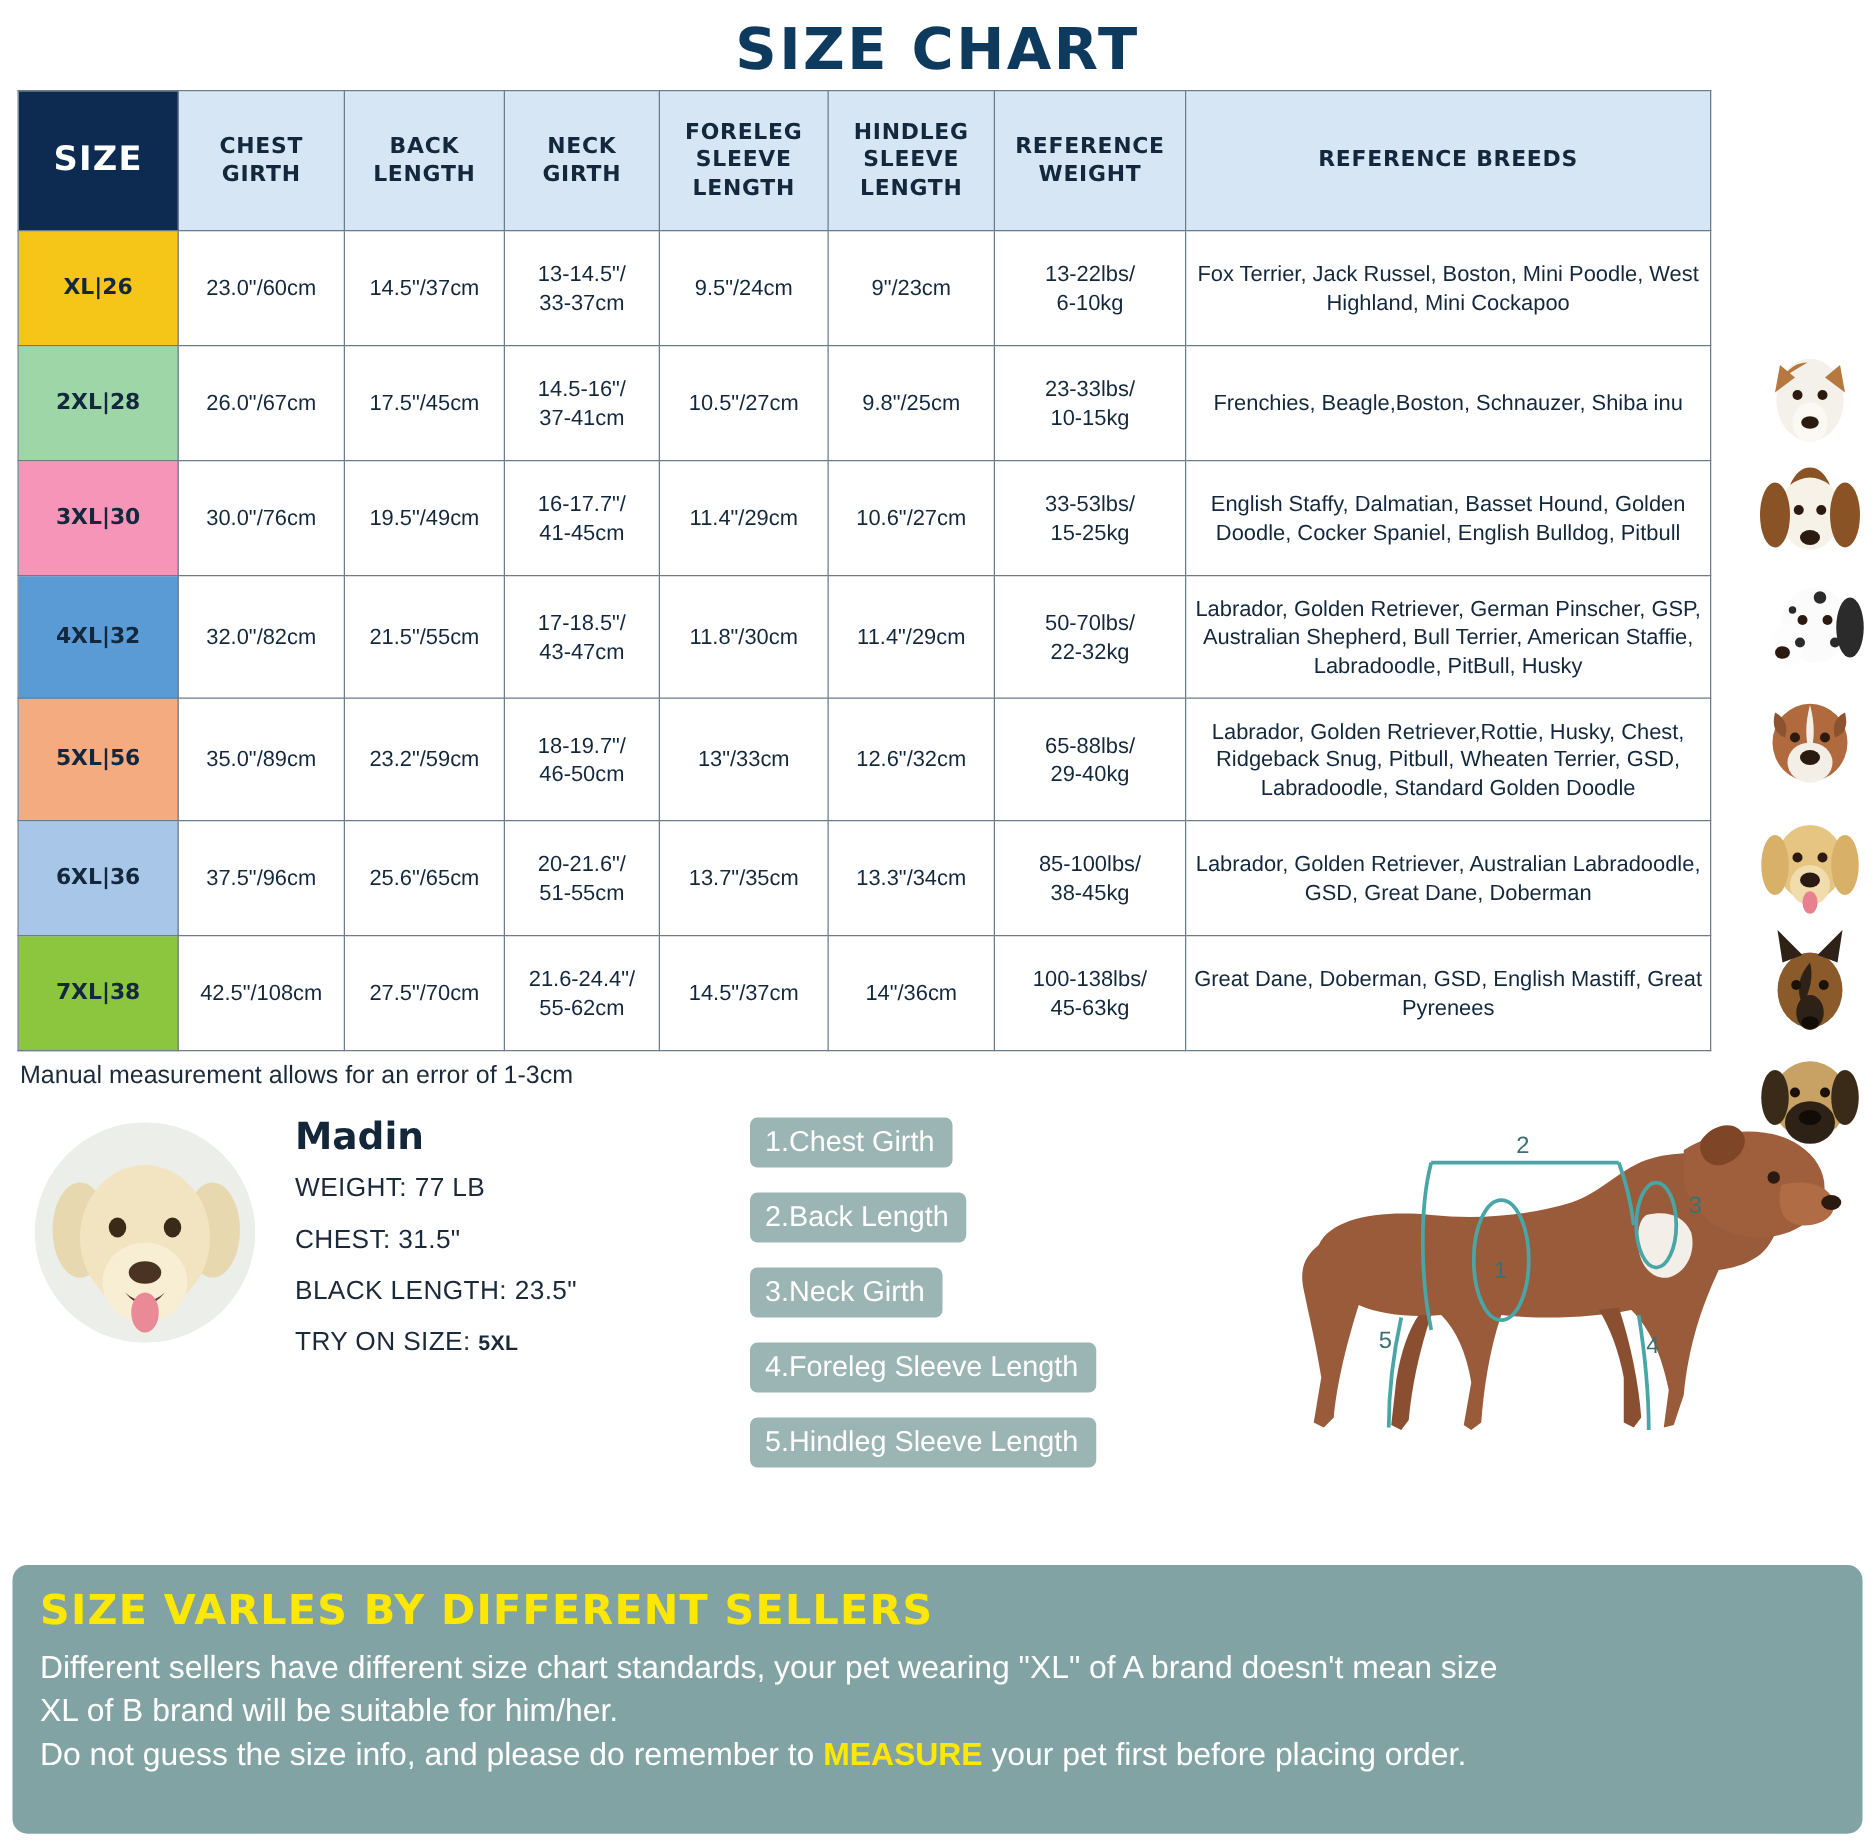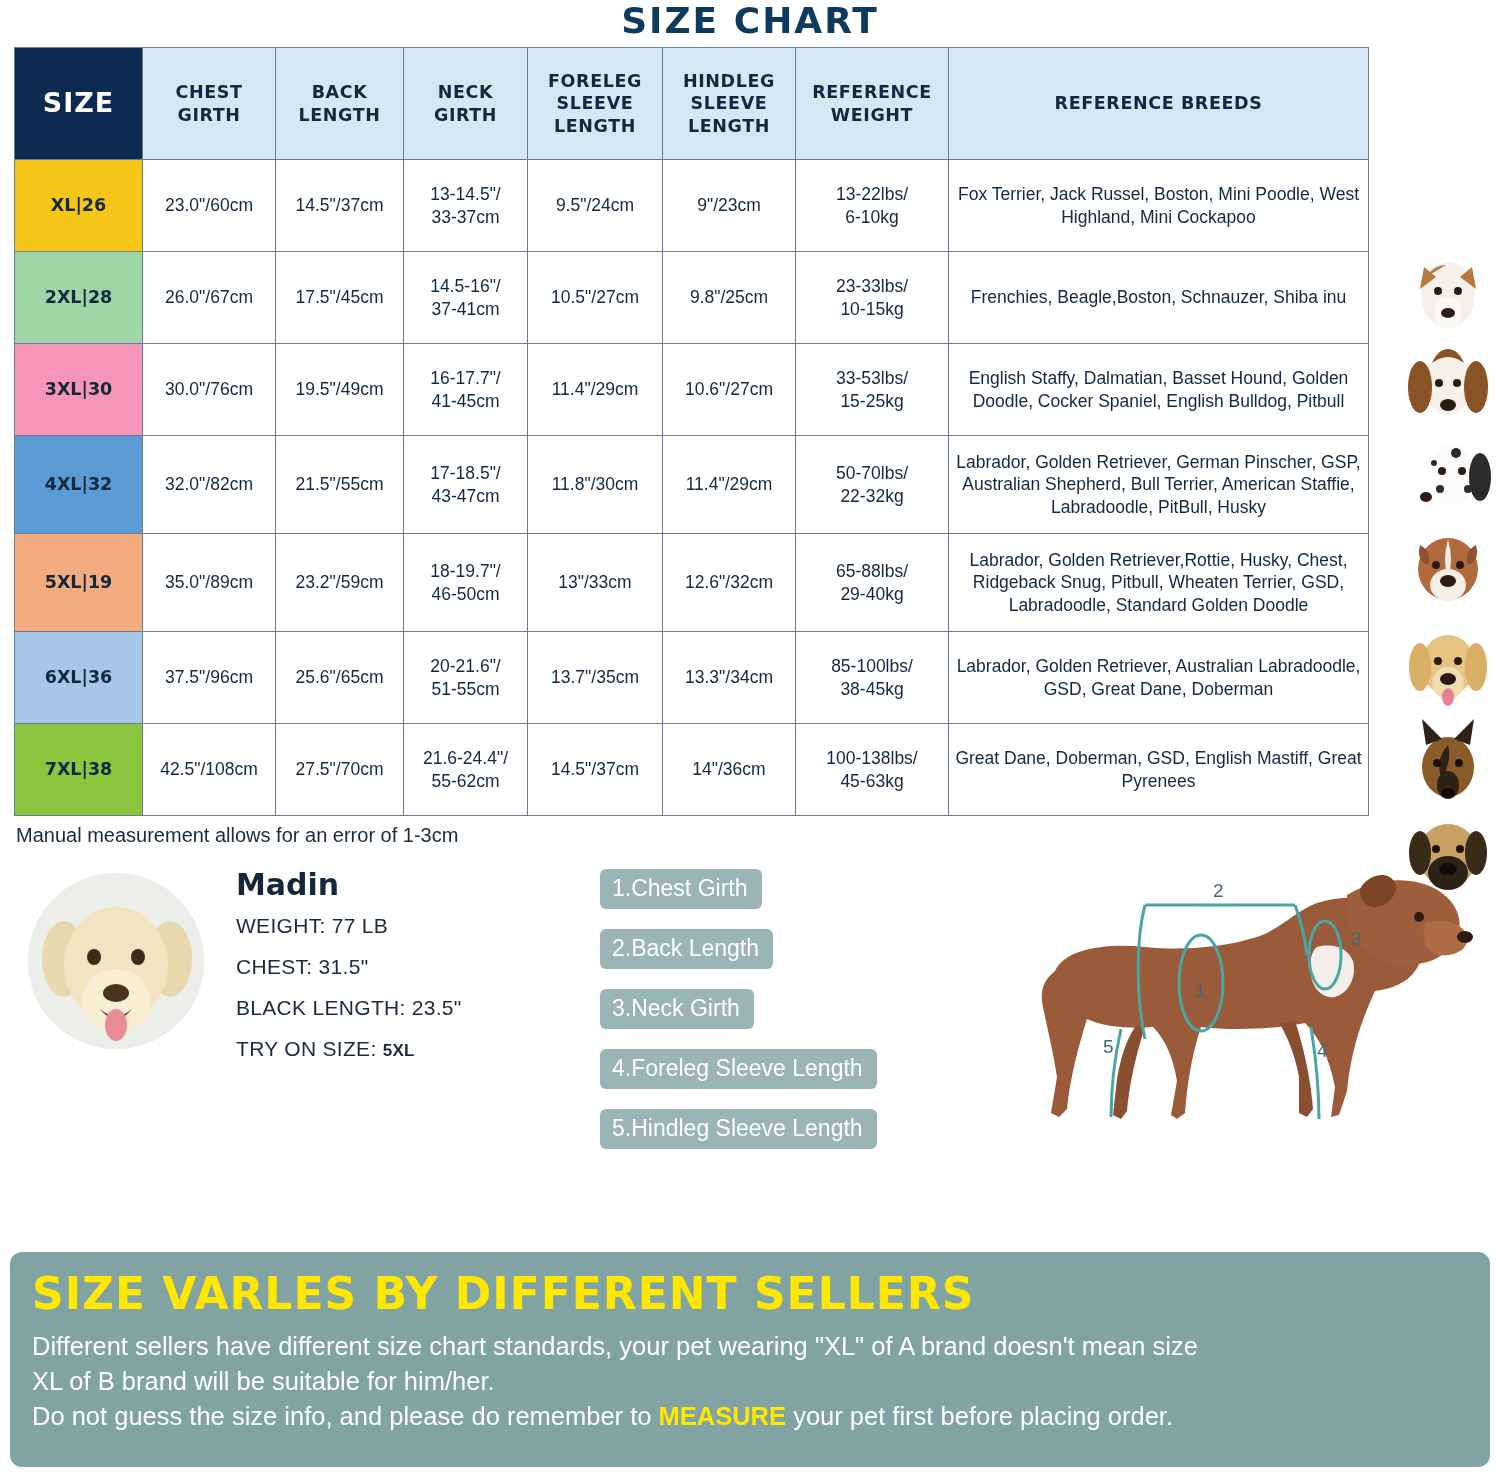--- a/index.html
+++ b/index.html
@@ -10,25 +10,25 @@
     background: #ffffff;
     font-family: "Liberation Sans", sans-serif;
     color: #1b2a3a;
     position: relative;
     overflow: hidden;
   }
 
   
   .title {
     text-align: center;
-    font-size: 36px;
+    font-size: 46px;
     font-weight: bold;
     color: #0e3a5e;
     letter-spacing: 2px;
-    padding-top: 0;
+    padding-top: 12px;
     padding-bottom: 6px;
     font-family: "DejaVu Sans", sans-serif;
   }
 
   
   .table-wrap {
     margin: 0 14px 0 14px;
     position: relative;
   }
   table.size-chart {
@@ -171,21 +171,21 @@
     left: 10px;
     top: 1252px;
     width: 1480px;
     height: 215px;
     background: #82a3a3;
     border-radius: 12px;
     padding: 14px 22px;
   }
   .banner h2 {
     margin: 2px 0 10px 0;
-    font-size: 44px;
+    font-size: 33px;
     color: #ffe800;
     letter-spacing: 1px;
     font-family: "DejaVu Sans", sans-serif;
     font-weight: bold;
   }
   .banner p {
     margin: 0;
     font-size: 25.5px;
     color: #ffffff;
     line-height: 1.38;
@@ -256,21 +256,21 @@
           <td class="size-cell" style="background: rgb(91, 155, 213);">4XL|32</td>
           <td>32.0"/82cm</td>
           <td>21.5"/55cm</td>
           <td>17-18.5"/<br>43-47cm</td>
           <td>11.8"/30cm</td>
           <td>11.4"/29cm</td>
           <td>50-70lbs/<br>22-32kg</td>
           <td class="breeds">Labrador, Golden Retriever, German Pinscher, GSP, Australian Shepherd, Bull Terrier, American Staffie, Labradoodle, PitBull, Husky</td>
         </tr>
         <tr class="tall">
-          <td class="size-cell" style="background: rgb(243, 171, 127);">5XL|19</td>
+          <td class="size-cell" style="background: rgb(243, 171, 127);">5XL|56</td>
           <td>35.0"/89cm</td>
           <td>23.2"/59cm</td>
           <td>18-19.7"/<br>46-50cm</td>
           <td>13"/33cm</td>
           <td>12.6"/32cm</td>
           <td>65-88lbs/<br>29-40kg</td>
           <td class="breeds">Labrador, Golden Retriever,Rottie, Husky, Chest, Ridgeback Snug, Pitbull, Wheaten Terrier, GSD, Labradoodle,  Standard Golden Doodle</td>
         </tr>
         <tr>
           <td class="size-cell" style="background: rgb(168, 199, 232);">6XL|36</td>

